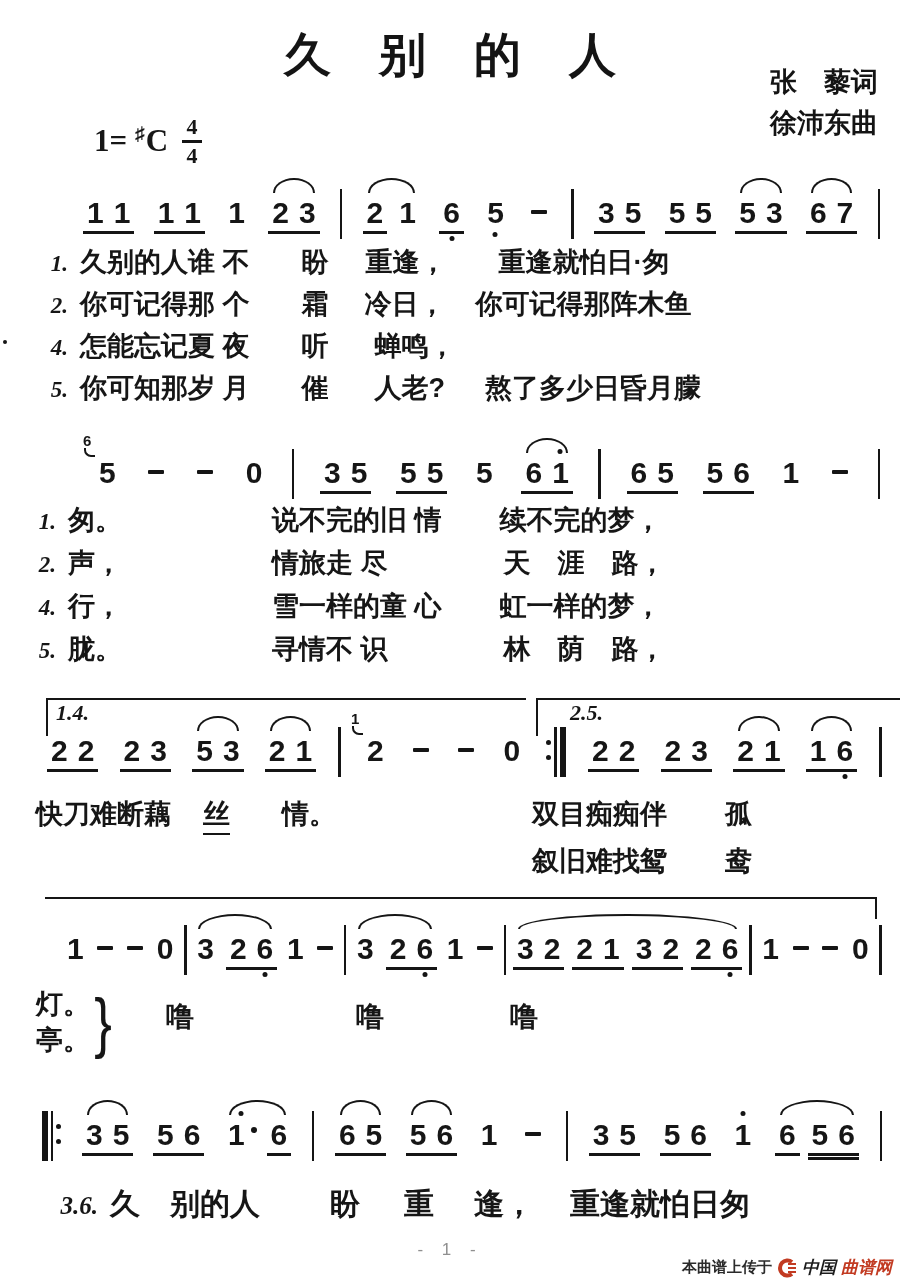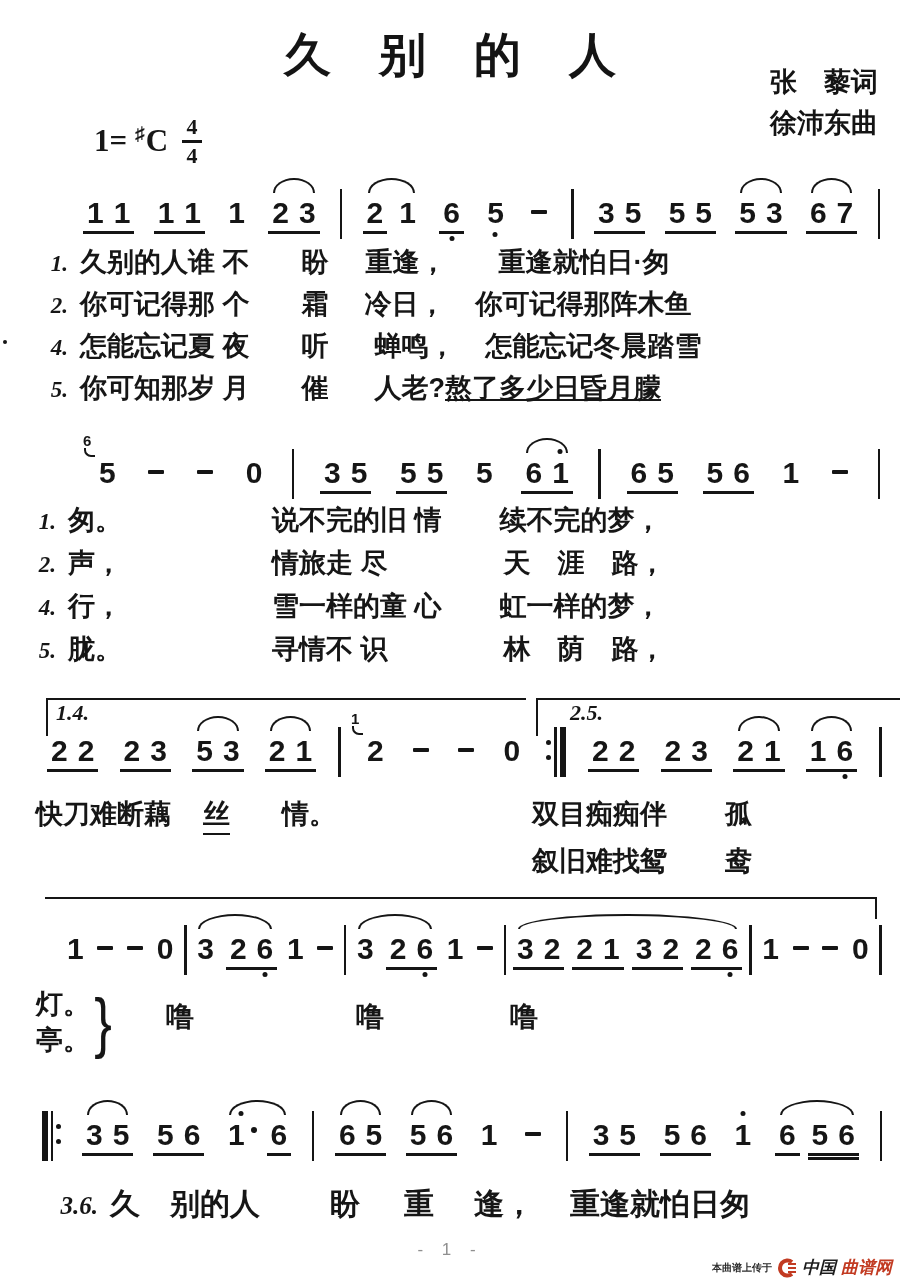--- a/index.html
+++ b/index.html
@@ -85,21 +85,21 @@
   
   .lyr4{left:36px;top:986px;display:flex;align-items:flex-start;}
   .stackcol{display:flex;flex-direction:column;font-size:27px;font-weight:600;line-height:36px;white-space:pre;}
   .brace{font-size:66px;font-weight:400;line-height:72px;margin-left:2px;transform:scaleX(0.8);}
   .lu-row{display:flex;align-items:flex-start;margin-top:12px;font-size:28px;font-weight:700;white-space:pre;}
 
   
   .pagenum{position:absolute;top:1240px;left:0;width:100%;text-align:center;
            color:#8f8f8f;font-size:17px;letter-spacing:7px;}
   .footmark{position:absolute;right:8px;top:1256px;display:flex;align-items:center;gap:5px;}
-  .fm-text{font-size:10px;font-weight:700;color:#2b2b2b;}
+  .fm-text{font-size:15px;font-weight:700;color:#2b2b2b;}
   .fm-black{font-size:17px;font-weight:700;font-style:italic;color:#1c1c1c;}
   .fm-red{font-size:17px;font-weight:700;font-style:italic;color:#c23b22;}
 </style>
 </head>
 <body>
 
 <div class="page">
 
   <div class="title"><span>久别的人</span></div>
 
@@ -217,22 +217,22 @@
         </span>
         <span class="bline" style="bottom: -4px;"></span>
       </span>
       <span class="barwrap">
         <span class="bl"></span>
       </span>
     </div>
   <div class="lyblock lyr1" id="lyr1">
       <div class="lyrow"><span class="vnum">1.</span><span class="lseg">久别的人谁 不</span><span class="lseg" style="margin-left: 52px;">盼</span><span class="lseg" style="margin-left: 37px;">重逢，</span><span class="lseg" style="margin-left: 52px;">重逢就怕日·匆</span></div>
       <div class="lyrow"><span class="vnum">2.</span><span class="lseg">你可记得那 个</span><span class="lseg" style="margin-left: 52px;">霜</span><span class="lseg" style="margin-left: 36px;">冷日，</span><span class="lseg" style="margin-left: 30px;">你可记得那阵木鱼</span></div>
-      <div class="lyrow"><span class="vnum">4.</span><span class="segno">S<span class="sd2"></span></span><span class="lseg">怎能忘记夏 夜</span><span class="lseg" style="margin-left: 52px;">听</span><span class="lseg" style="margin-left: 46px;">蝉鸣，</span><span class="lseg" style="margin-left: 30px;">怎能忘记冬晨踏雪</span></div>
-      <div class="lyrow"><span class="vnum">5.</span><span class="lseg">你可知那岁 月</span><span class="lseg" style="margin-left: 52px;">催</span><span class="lseg" style="margin-left: 46px;">人老?</span><span class="lseg" style=" text-decoration: underline;">熬了多少日昏月朦</span></div>
+      <div class="lyrow"><span class="vnum">4.</span><span class="segno">S<span class="sd2"></span></span><span class="lseg">怎能忘记夏 夜</span><span class="lseg" style="margin-left: 52px;">听</span><span class="lseg" style="margin-left: 46px;">蝉鸣，</span></div>
+      <div class="lyrow"><span class="vnum">5.</span><span class="lseg">你可知那岁 月</span><span class="lseg" style="margin-left: 52px;">催</span><span class="lseg" style="margin-left: 46px;">人老?</span><span class="lseg" style="margin-left: 40px;">熬了多少日昏月朦</span></div>
     </div>
 
   <div class="mline mline2" id="mline2">
       <span class="note">
         <span class="dg">5</span>
         <span class="grace">6<span class="ghook"></span></span>
       </span>
       <span class="note">
         <span class="dashglyph"></span>
       </span>

